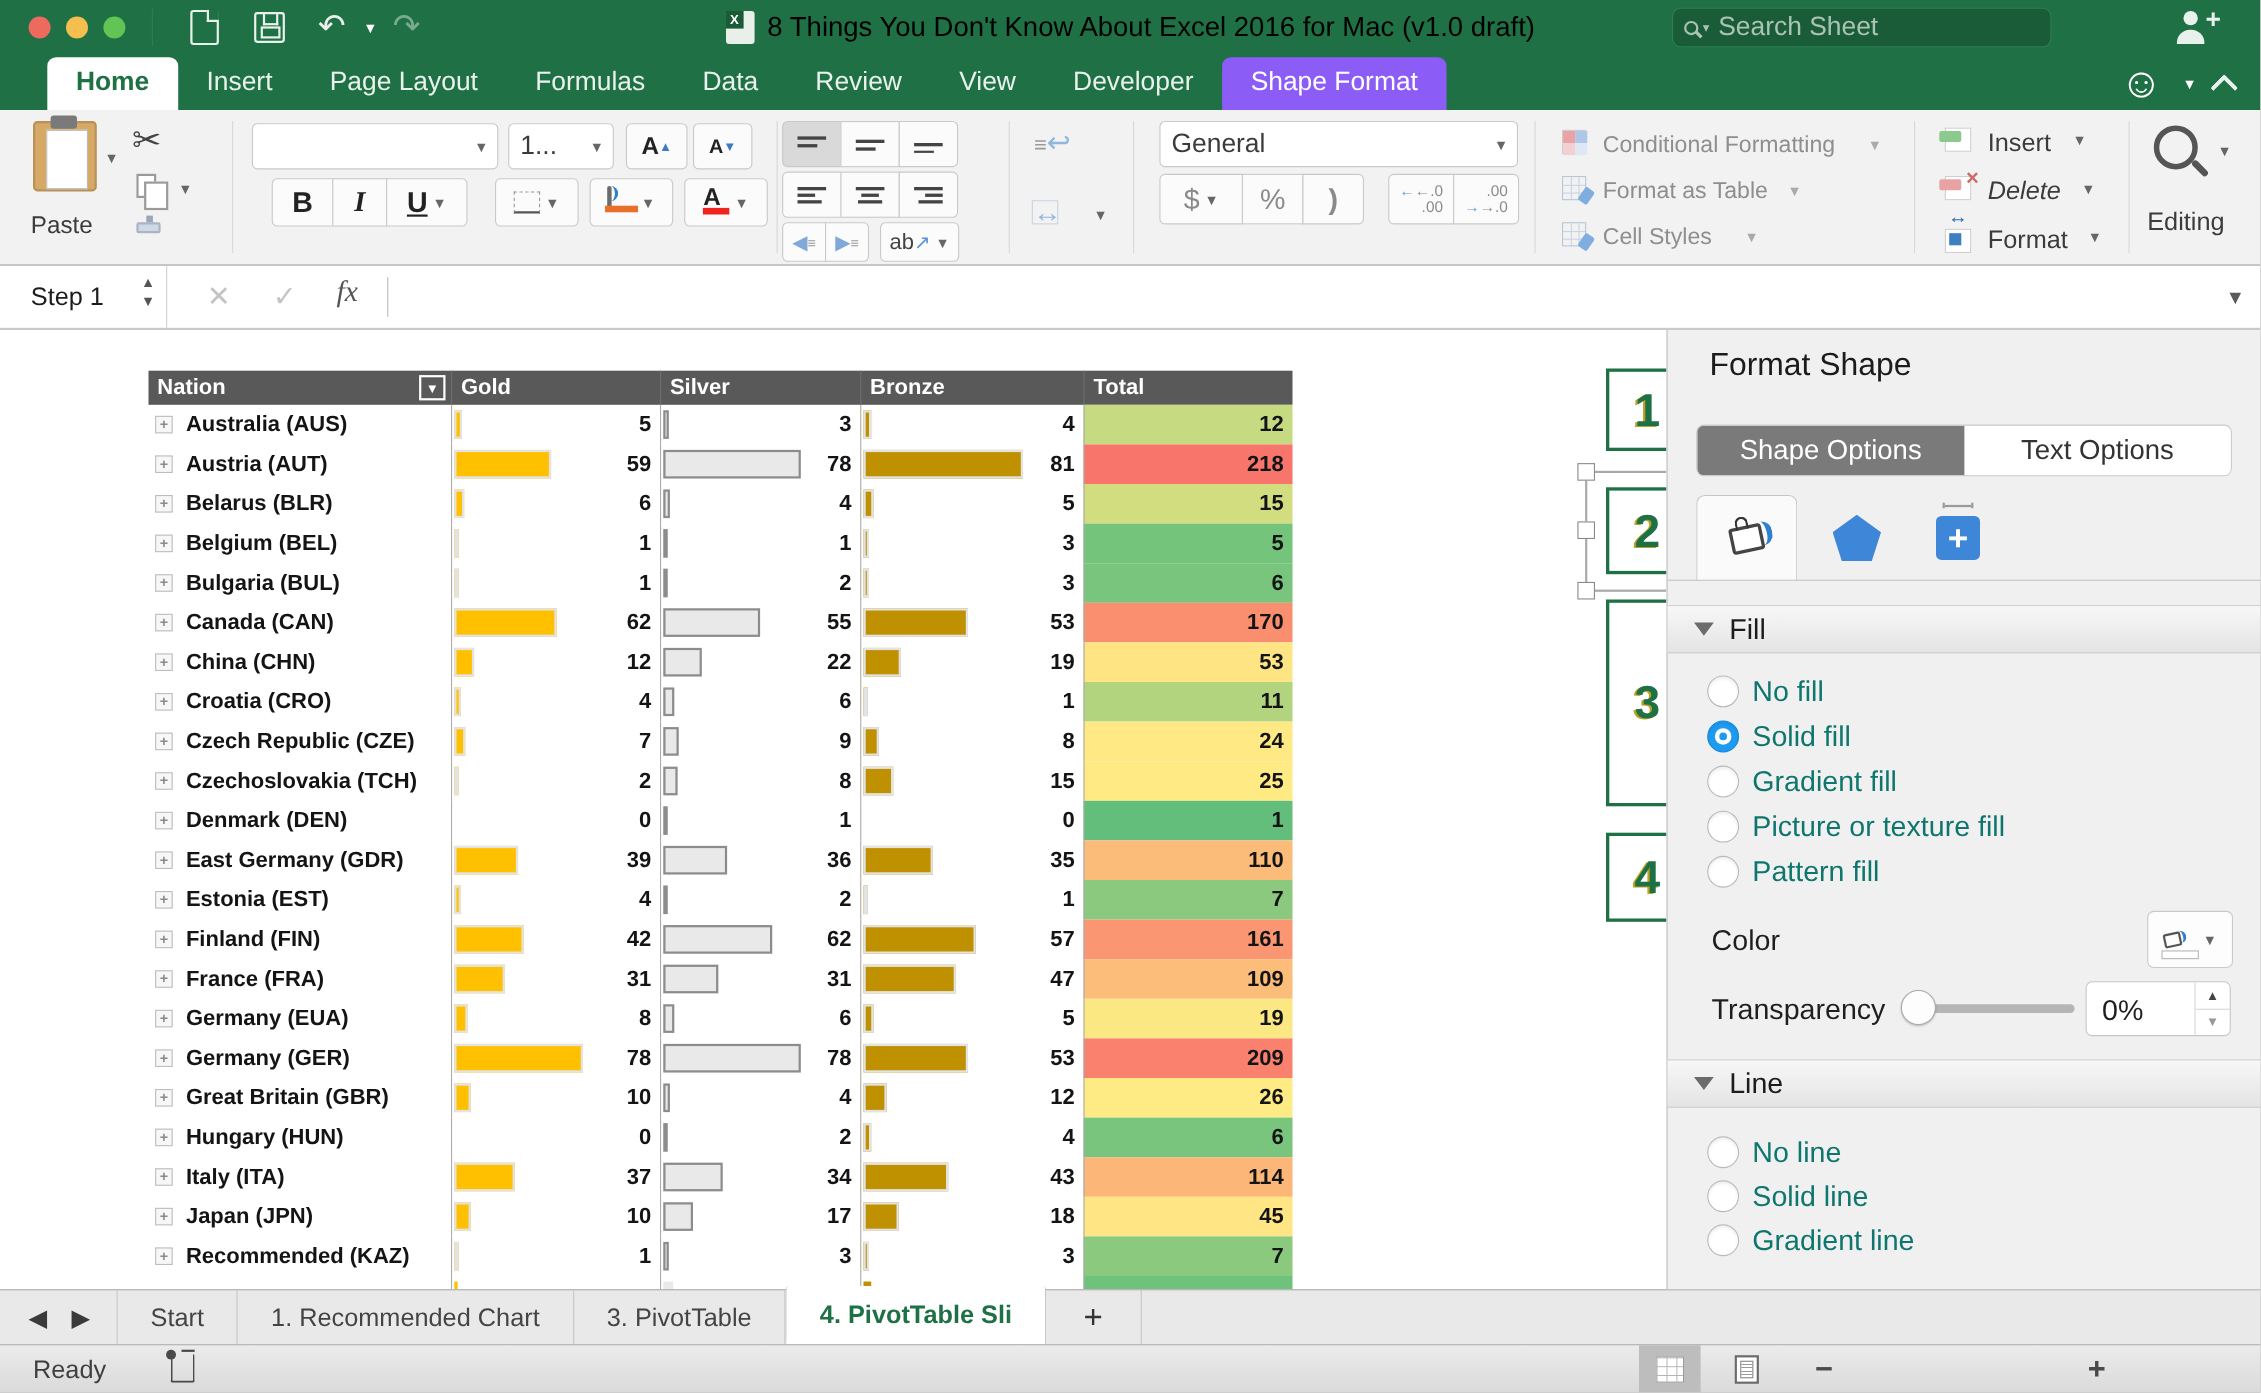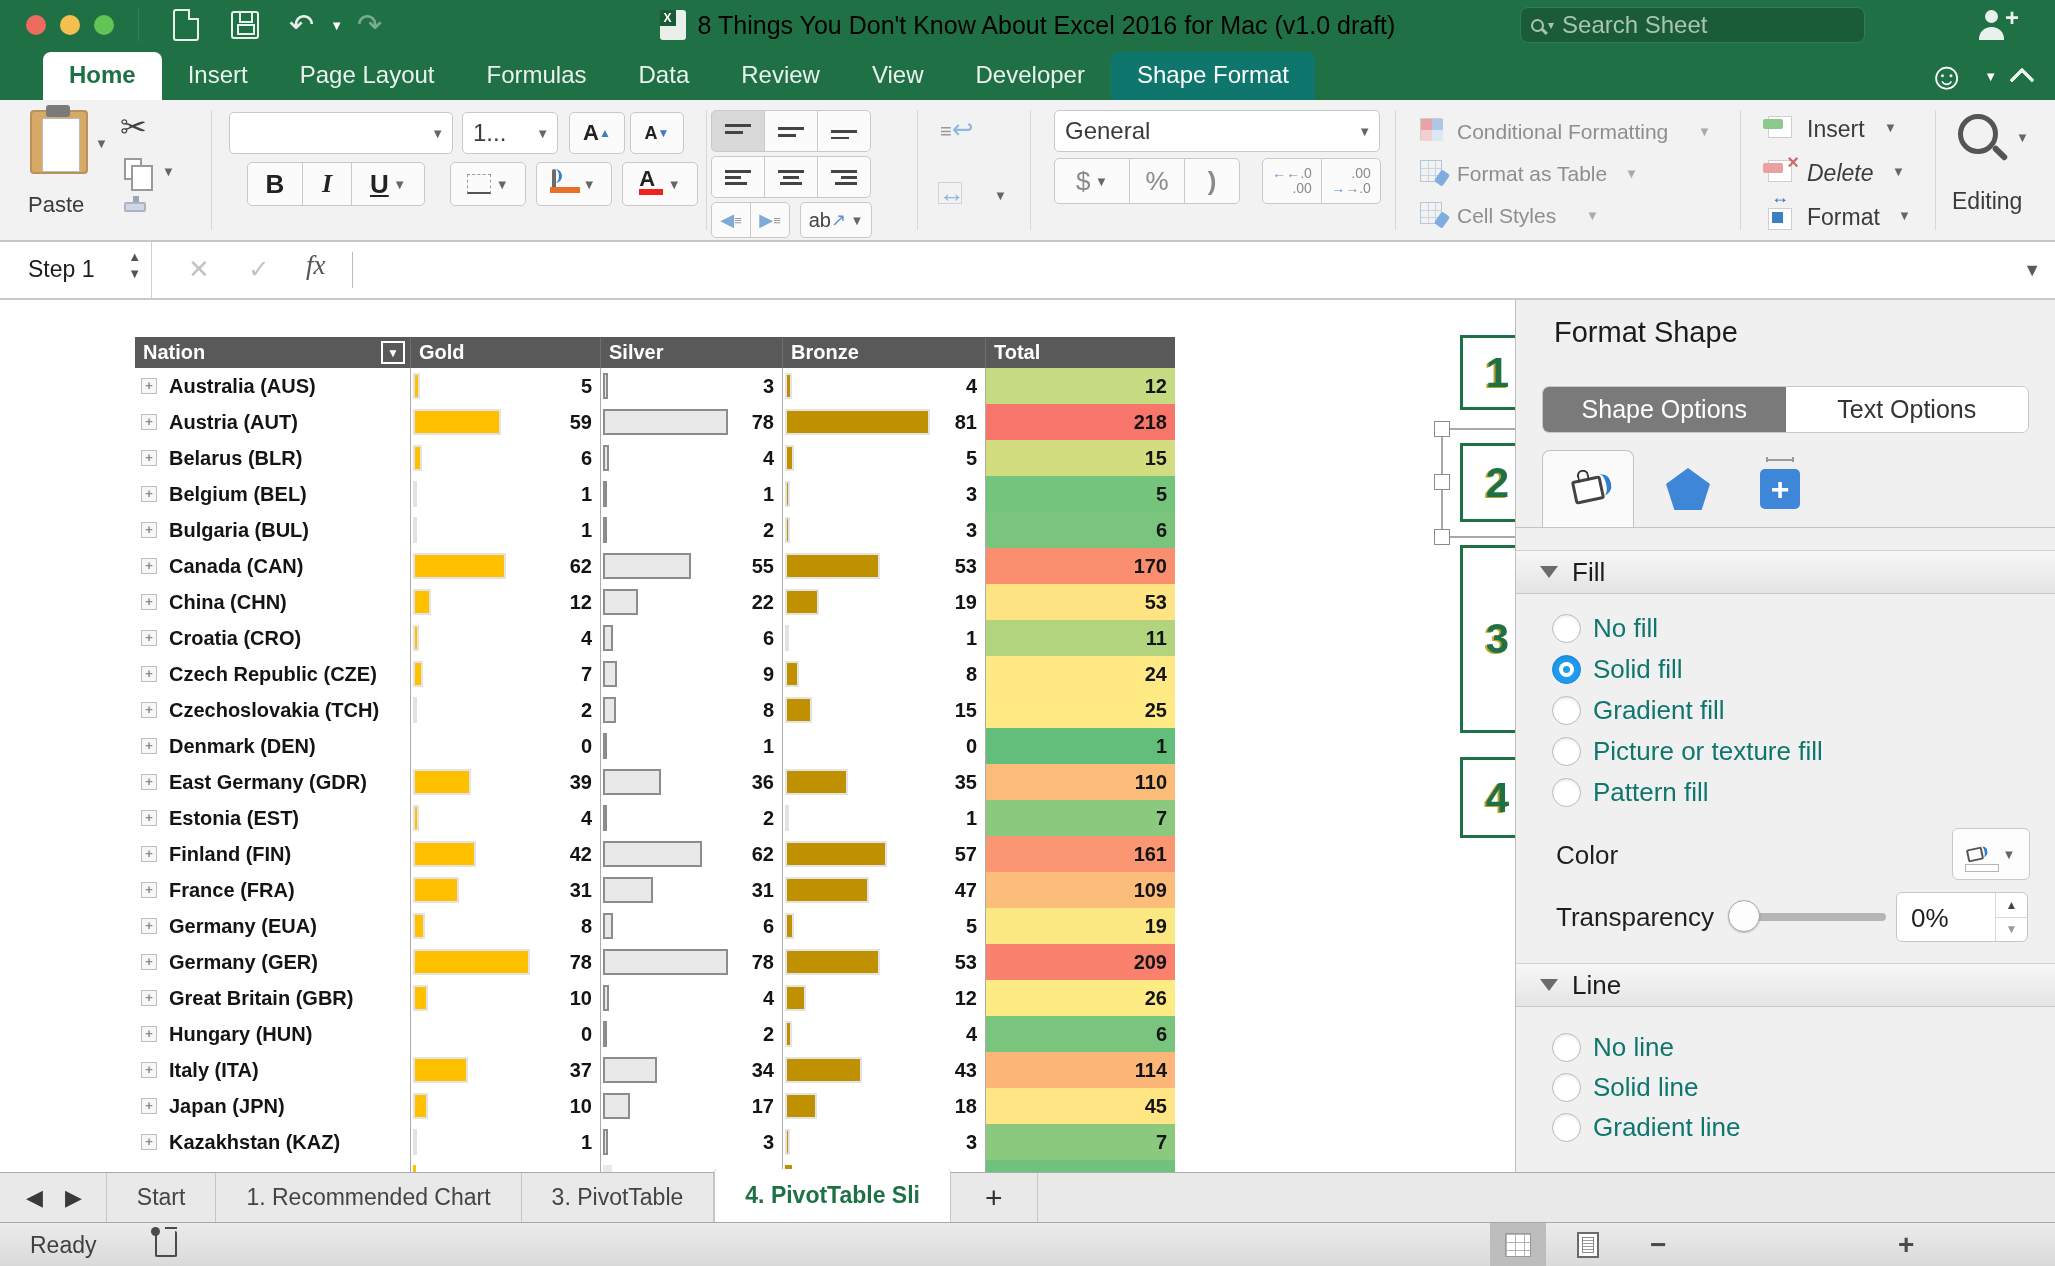--- a/index.html
+++ b/index.html
@@ -32,21 +32,21 @@
   .search-input::placeholder{ color:#A9C3B4; }
   .person { position:absolute; right:42px; top:10px; width:34px; height:30px; }
   .person::before{ content:""; position:absolute; left:6px; top:0; width:13px; height:13px; border-radius:50%; background:#E8F1EB; }
   .person::after{ content:""; position:absolute; left:0; bottom:0; width:25px; height:13px; border-radius:12px 12px 0 0; background:#E8F1EB; }
   .person-plus{ position:absolute; right:36px; top:4px; color:#E8F1EB; font-size:24px; font-weight:bold; }
 
   
   .tabrow { position:absolute; left:0; top:50px; width:2055px; height:50px; background:#1F7145; display:flex; align-items:flex-end; }
   .rtab { color:#E9F2EC; font-size:24px; font-weight:500; padding:9px 26px 11px; border-radius:8px 8px 0 0; cursor:default; }
   .rtab.active { background:#FFFFFF; color:#1E7145; font-weight:bold; margin-left:18px; }
-  .rtab.ctx { background:#0f766e; color:#fff;margin-top:26px; }
+  .rtab.ctx { background:#8b5cf6; color:#fff;margin-top:26px; }
   .tabrow-right{ position:absolute; right:24px; top:8px; display:flex; align-items:center; gap:16px; }
   .smiley{ color:#fff; font-size:38px; line-height:36px; }
   .chev-up{ width:18px; height:18px; border-left:4px solid #E8F1EB; border-top:4px solid #E8F1EB; transform:rotate(45deg); margin-top:8px; border-radius:2px; }
 
   
   .ribbon { position:absolute; left:0; top:100px; width:2055px; height:142px; background:#F2F2F2; border-bottom:2px solid #C6C6C6; }
   .rsep { position:absolute; top:10px; height:120px; width:1px; background:#D8D8D8; }
   .rbtn { position:absolute; background:#FBFBFB; border:1px solid #C9C9C9; border-radius:5px; display:flex; align-items:center; justify-content:center; color:#3B3B3B; }
   .rlabel { position:absolute; font-size:21px; color:#3B3B3B; }
   .grey-label{ color:#8E8E8E; }
@@ -845,21 +845,21 @@
               <span class="bar bar-bronze" style="width: 32.2364px;"></span>
               <span class="p-val">18</span>
             </div>
             <div class="p-total c-total" style="background: rgb(255, 229, 131);">
               <span class="p-val">45</span>
             </div>
           </div>
           <div class="p-row">
             <div class="p-name">
               <div class="expander">+</div>
-              <span>Kazakhstan (KAZ)</span>
+              <span>Recommended (KAZ)</span>
             </div>
             <div class="p-cell c-gold">
               <span class="bar bar-gold" style="width: 3px;"></span>
               <span class="p-val">1</span>
             </div>
             <div class="p-cell c-silver">
               <span class="bar bar-silver" style="width: 4.8px;"></span>
               <span class="p-val">3</span>
             </div>
             <div class="p-cell c-bronze">

